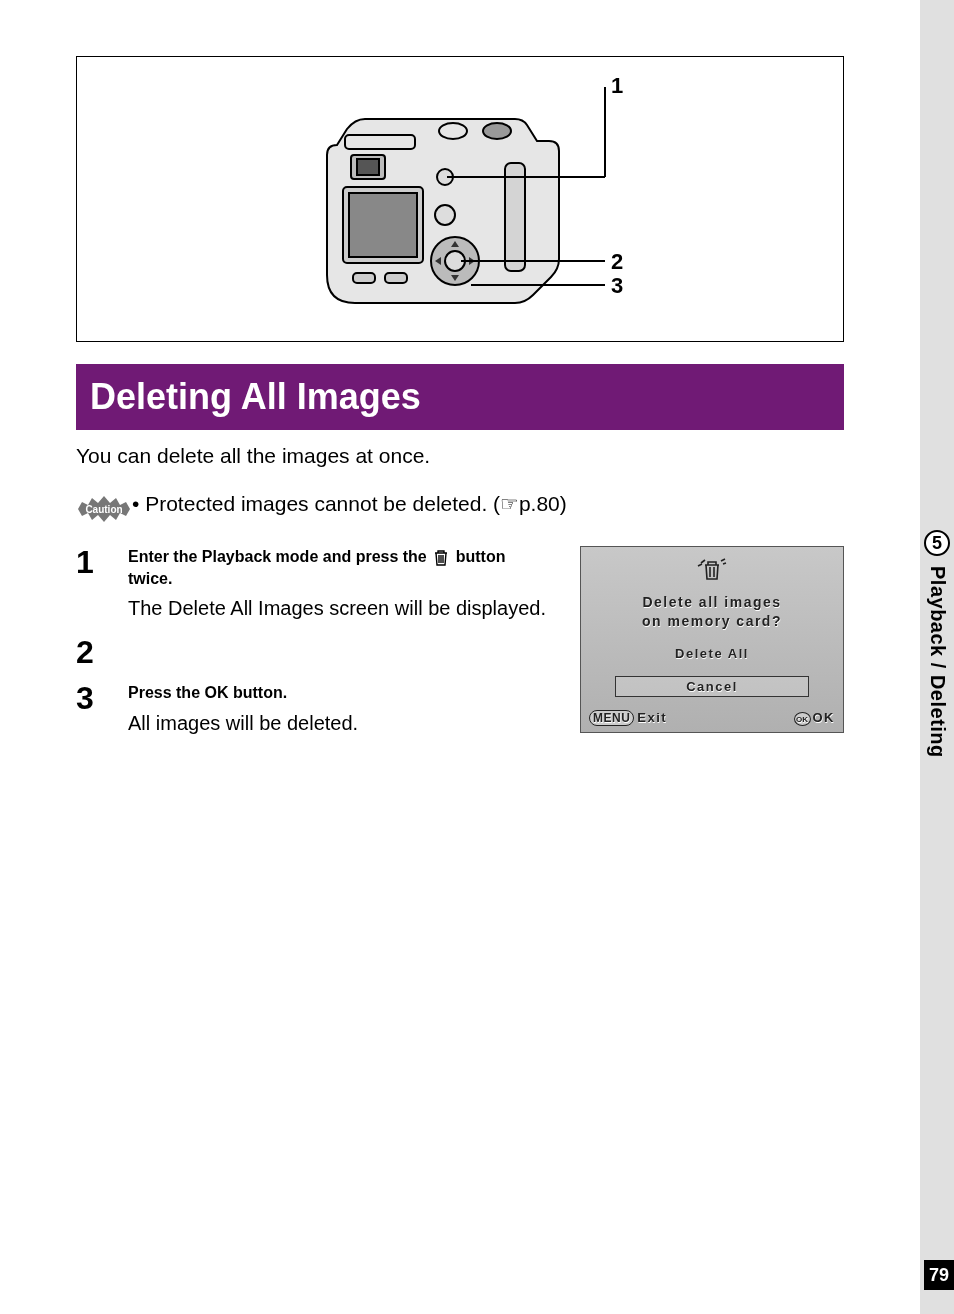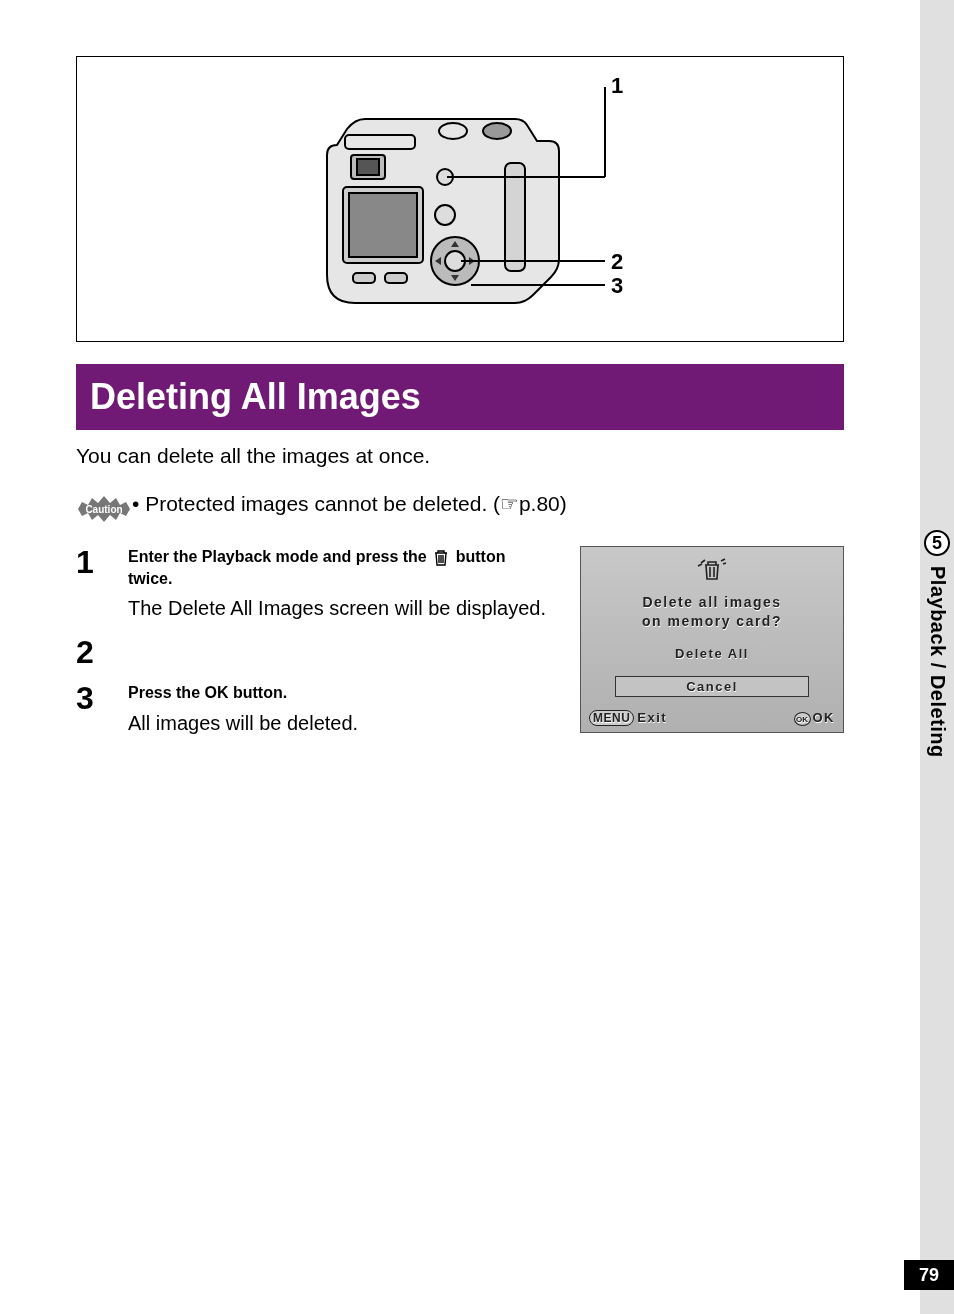--- a/index.html
+++ b/index.html
@@ -193,21 +193,21 @@
   .side-label {
     writing-mode:vertical-rl;
     font-size:20px;
     font-weight:bold;
     letter-spacing:0.5px;
   }
   .page-num-box {
     position:absolute;
     right:0;
     bottom:24px;
-    width:50px;
+    width:30px;
     height:30px;
     background:#000;
     color:#fff;
     font-weight:bold;
     font-size:18px;
     text-align:center;
     line-height:30px;
   }
 </style>
 </head>

